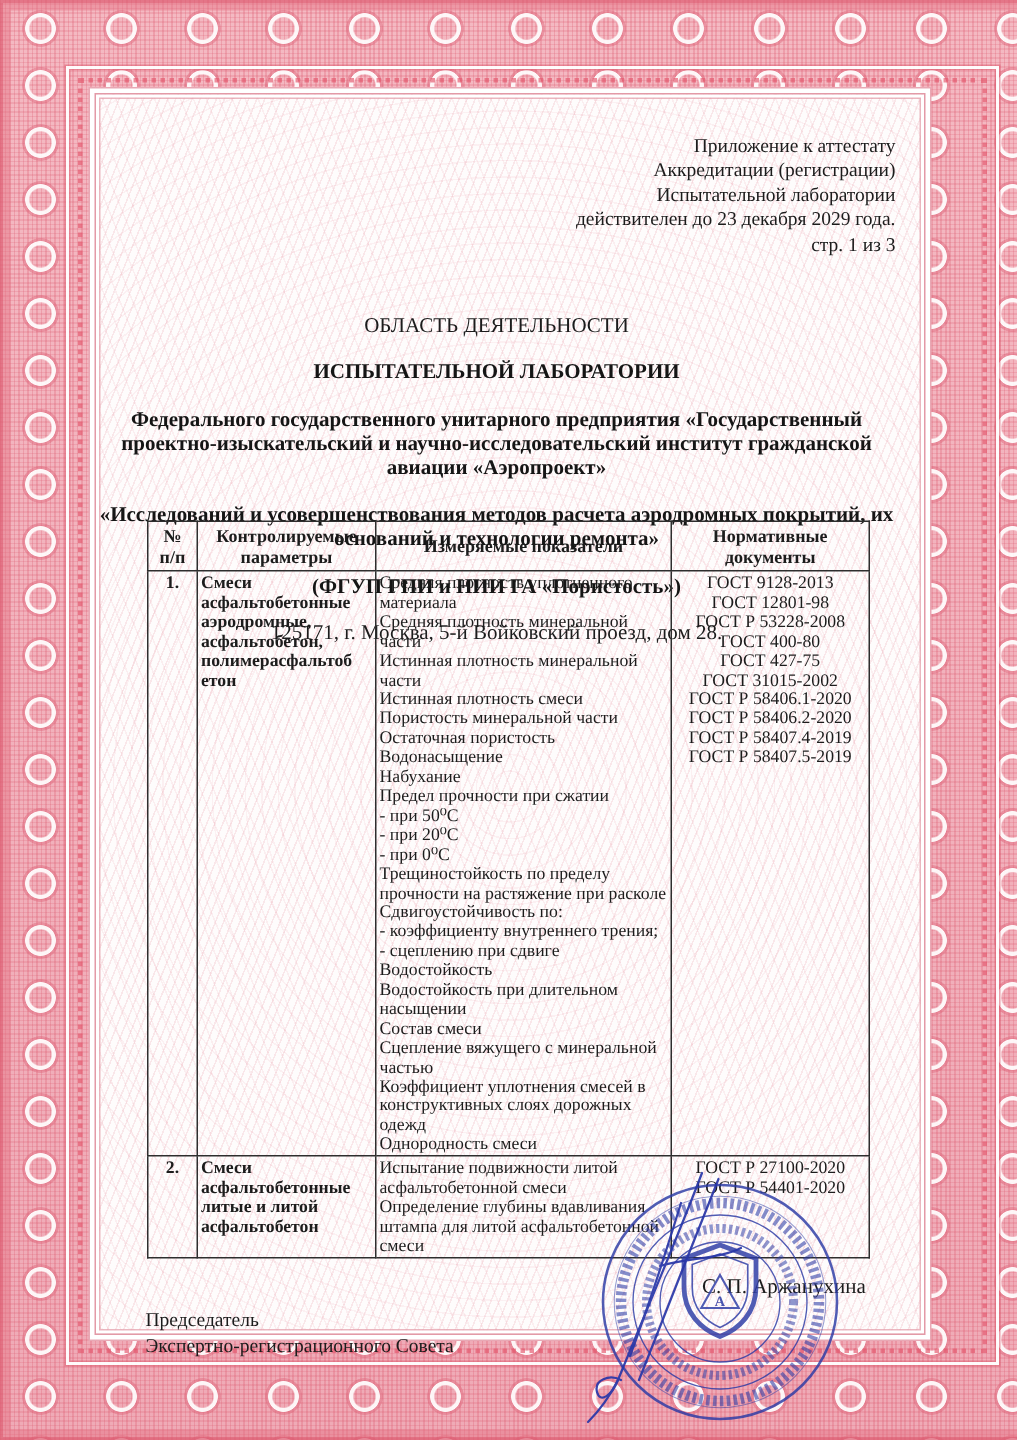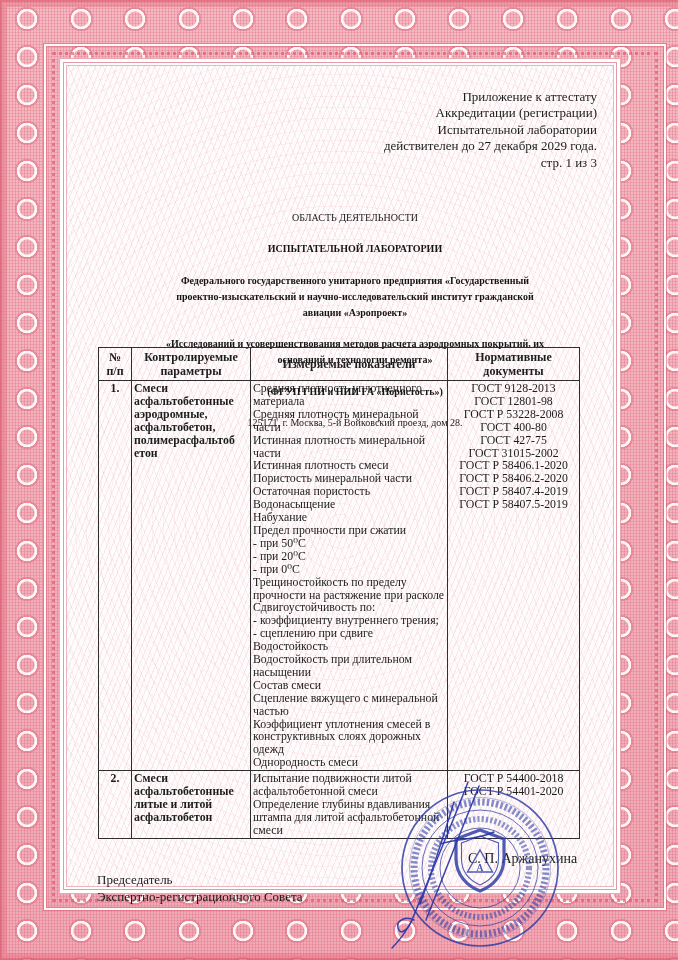--- a/index.html
+++ b/index.html
@@ -20,22 +20,22 @@
   .sheet{position:absolute;left:63px;top:62px;width:552px;height:826px;
     background:
       repeating-radial-gradient(circle at 50% 56%, rgba(236,160,174,0.13) 0 1px, rgba(0,0,0,0) 1px 11px),
       repeating-linear-gradient(112deg, rgba(231,146,160,0.20) 0 1px, rgba(0,0,0,0) 1px 5px),
       repeating-linear-gradient(68deg, rgba(231,146,160,0.13) 0 1px, rgba(0,0,0,0) 1px 8px),
       #fefcfc;
     border:1px solid #e39aa7;
     box-shadow:0 0 0 3px #fff, 0 0 0 4px #e8a8b4, inset 0 0 0 2px #fff, inset 0 0 0 3px rgba(227,154,167,0.7);}
   .doc-header{position:absolute;top:89px;right:113px;z-index:2;text-align:right;
     font-size:13px;line-height:16.4px;}
-  .title-block{position:absolute;top:194px;left:84px;width:542px;z-index:2;
-    text-align:center;font-size:10px;line-height:15.8px;white-space:pre-line;}
+  .title-block{position:absolute;top:194px;left:60px;width:542px;z-index:2;
+    text-align:center;font-size:14px;line-height:15.8px;white-space:pre-line;}
   .t-bold{font-weight:bold;color:#151515;}
   table.scope{position:absolute;left:98px;top:347px;width:481px;z-index:2;
     border-collapse:collapse;table-layout:fixed;}
   table.scope th{font-size:12px;font-weight:bold;line-height:14px;text-align:center;
     vertical-align:middle;padding:2px 1px;border:1px solid #2e2e2e;white-space:pre-line;}
   table.scope td{font-size:11.8px;line-height:12.9px;vertical-align:top;
     border:1px solid #2e2e2e;padding:1px 2px;white-space:pre-line;}
   td.c-num{text-align:center;font-weight:bold;font-size:12px;}
   td.c-params{font-weight:bold;font-size:12px;line-height:13.4px;padding-left:4px;}
   td.c-ind{padding-left:5px;margin-left:16px;}
@@ -49,21 +49,21 @@
 
 <div class="page">
   <div class="ring-white"></div>
   <div class="ring-dotted"></div>
   <div class="sheet"></div>
 
   <div class="doc-header">
     <div>Приложение к аттестату</div>
     <div>Аккредитации (регистрации)</div>
     <div>Испытательной лаборатории</div>
-    <div>действителен до 27 декабря 2029 года.</div>
+    <div>действителен до 23 декабря 2029 года.</div>
     <div>стр. 1 из 3</div>
   </div>
 
   <div class="title-block">
     <div>ОБЛАСТЬ ДЕЯТЕЛЬНОСТИ</div>
     <div class="t-bold">ИСПЫТАТЕЛЬНОЙ ЛАБОРАТОРИИ</div>
     <div class="t-bold">Федерального государственного унитарного предприятия «Государственный
 проектно-изыскательский и научно-исследовательский институт гражданской
 авиации «Аэропроект»</div>
     <div class="t-bold">«Исследований и усовершенствования методов расчета аэродромных покрытий, их
@@ -144,21 +144,21 @@
         <td class="c-num">2.</td>
         <td class="c-params">Смеси
 асфальтобетонные
 литые и литой
 асфальтобетон</td>
         <td class="c-ind">Испытание подвижности литой
 асфальтобетонной смеси
 Определение глубины вдавливания
 штампа для литой асфальтобетонной
 смеси</td>
-        <td class="c-docs">ГОСТ Р 54400-2018
+        <td class="c-docs">ГОСТ Р 27100-2020
 ГОСТ Р 54401-2020</td>
       </tr>
     </tbody>
   </table>
 
   <div class="footer">
     <div>Председатель</div>
     <div>Экспертно-регистрационного Совета</div>
   </div>
   <div class="sign-name">С. П. Аржанухина</div>

